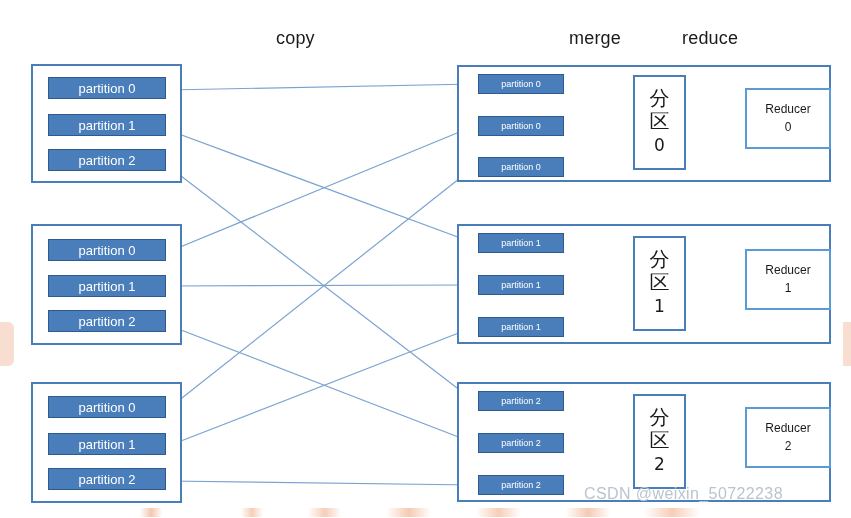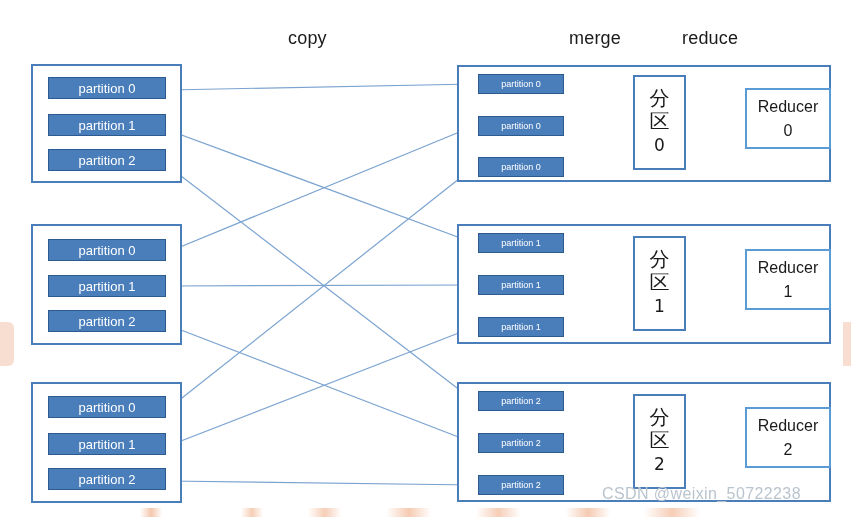--- a/index.html
+++ b/index.html
@@ -97,21 +97,21 @@
   .reducer-box {
     position: absolute;
     box-sizing: border-box;
     border: 2px solid #5b9bd5;
     background: #ffffff;
     display: flex;
     flex-direction: column;
     align-items: center;
     justify-content: center;
     color: #1a1a1a;
-    font-size: 16px;
+    font-size: 12px;
     line-height: 1.45;
     font-family: "Liberation Sans", "DejaVu Sans", sans-serif;
   }
   .watermark {
     position: absolute;
     color: #b9c4cf;
     font-size: 16px;
     letter-spacing: 0.4px;
     font-family: "Liberation Sans", "DejaVu Sans", sans-serif;
     white-space: nowrap;
@@ -152,21 +152,21 @@
   }
 </style>
 </head>
 <body>
 
 <div id="stage">
 
   <div class="edge-artifact-left"></div>
   <div class="edge-artifact-right"></div>
 
-  <div class="phase-label" id="phase-copy" style="left: 288px; top: 28px;">copy</div>
+  <div class="phase-label" id="phase-copy" style="left: 276px; top: 28px;">copy</div>
   <div class="phase-label" id="phase-merge" style="left: 569px; top: 28px; text-align: right;">merge</div>
   <div class="phase-label" id="phase-reduce" style="left: 682px; top: 28px;">reduce</div>
 
   <svg id="wires" viewBox="0 0 851 518">
     <defs>
       <marker id="ah" markerWidth="9" markerHeight="9" refX="8" refY="3.2" orient="auto" markerUnits="strokeWidth">
         <path d="M0,0.4 L8.4,3.2 L0,6 L2.4,3.2 Z" fill="#6f9bcc"></path>
       </marker>
       <marker id="ah-thin" markerWidth="9" markerHeight="9" refX="8" refY="3.2" orient="auto" markerUnits="strokeWidth">
         <path d="M0,0.4 L8.4,3.2 L0,6 L2.4,3.2 Z" fill="#7ba3d0"></path>
@@ -253,15 +253,15 @@
         <span class="fenqu-ch">分</span>
         <span class="fenqu-ch">区</span>
         <span class="fenqu-num">2</span>
       </div>
       <div class="reducer-box" style="left: 745px; top: 407px; width: 86px; height: 61px;">
         <span>Reducer</span>
         <span>2</span>
       </div>
     </div>
 
-  <div class="watermark" id="watermark" style="left: 602px; top: 485px;">CSDN @weixin_50722238</div>
+  <div class="watermark" id="watermark" style="left: 584px; top: 485px;">CSDN @weixin_50722238</div>
   <div class="bottom-noise"></div>
 </div>
 
 </body></html>

